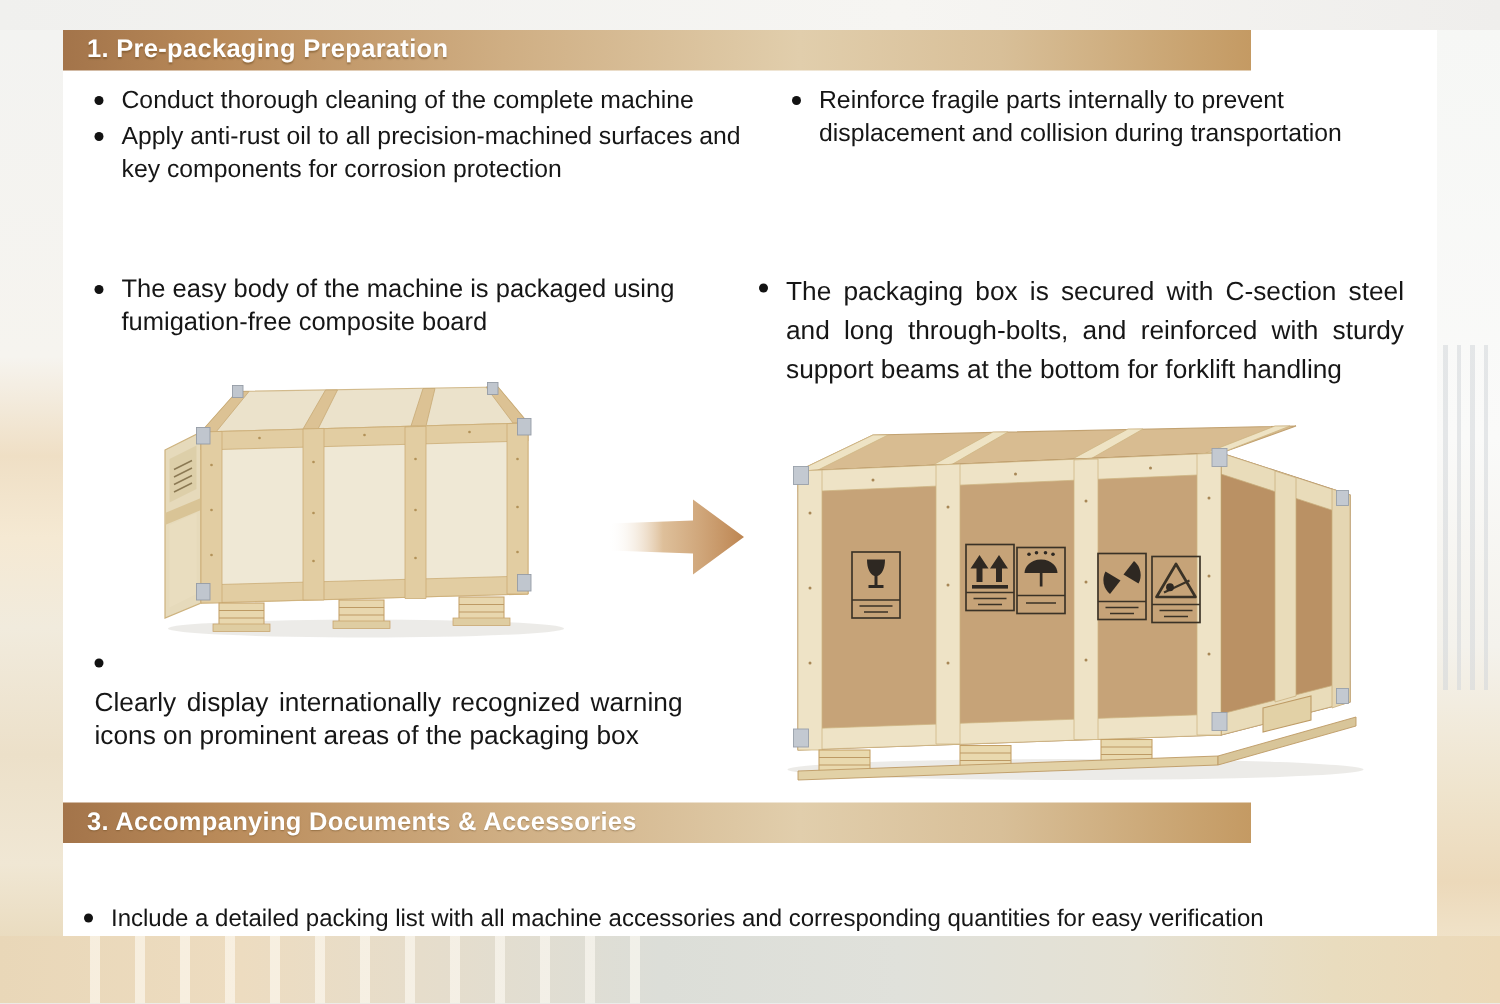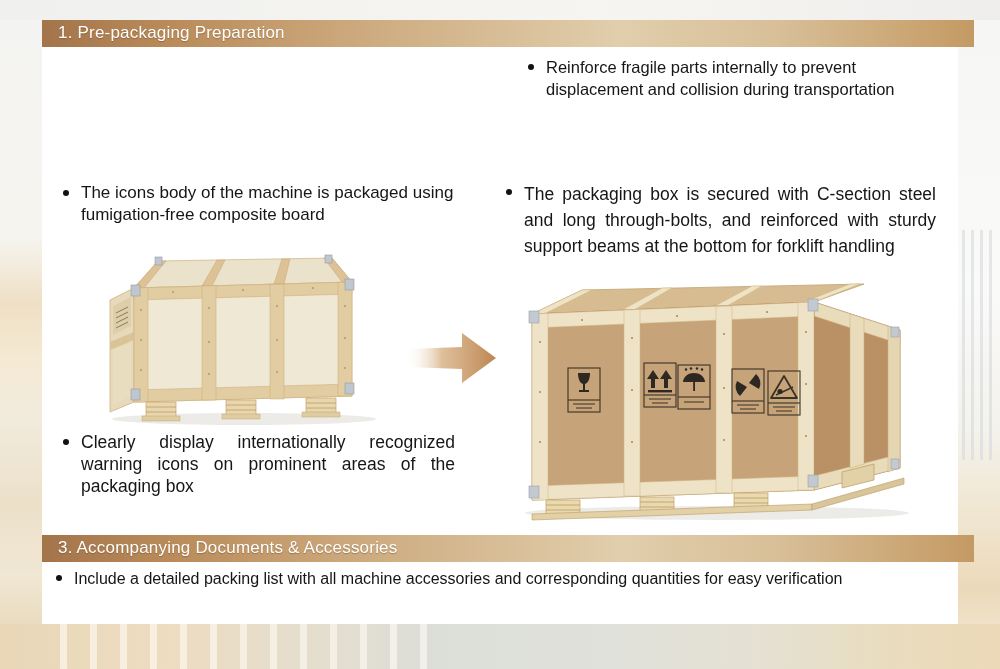--- a/index.html
+++ b/index.html
@@ -13,65 +13,75 @@
   .bg-right{left:958px;top:20px;width:42px;height:604px;
      background:linear-gradient(180deg,#f6f7f5 0%,#fafaf9 45%,#f4f2ec 68%,#efe4cd 84%,#ecd9ba 94%,#f0e2c8 100%);}
   .bg-right::before{content:"";position:absolute;left:4px;top:210px;width:34px;height:230px;
      background:repeating-linear-gradient(90deg,rgba(210,214,218,.55) 0 3px,rgba(255,255,255,0) 3px 9px);}
   .bg-bottom{left:0;top:624px;width:1000px;height:45px;
      background:linear-gradient(90deg,#e9d7b8 0%,#eddcc0 16%,#e6ddcb 28%,#dcded8 44%,#e0e1db 60%,#e5e1d3 76%,#e9dcbe 89%,#ecd9b8 100%);}
   .bg-bottom::before{content:"";position:absolute;left:60px;top:0;width:380px;height:45px;
      background:repeating-linear-gradient(90deg,rgba(255,252,245,.6) 0 7px,rgba(0,0,0,0) 7px 30px);}
   
   .content-panel{left:42px;top:20px;width:916px;height:604px;background:rgba(255,255,255,.96);}
-  .bar{left:42px;width:932px;height:27px;box-sizing:border-box;padding-left:16px;
+  .bar{left:42px;width:792px;height:27px;box-sizing:border-box;padding-left:16px;
      background:linear-gradient(90deg,#a3744a 0%,#b98a59 13%,#cfae83 37%,#e1ceac 62%,#d8bf98 79%,#c49a63 100%);
-     color:#fff;font-weight:normal;font-size:17px;line-height:26px;letter-spacing:.2px;
+     color:#fff;font-weight:bold;font-size:17px;line-height:26px;letter-spacing:.2px;
      text-shadow:0 1px 1px rgba(90,60,20,.4);}
   #bar1{top:20px}#bar2{top:147px}#bar3{top:535px}
   
   .blist{display:flex;flex-direction:column;}
   .bullet{display:flex;gap:12px;}
   .dot{flex:0 0 auto;width:6px;height:6px;border-radius:50%;background:#121212;margin-top:8px;}
   .btext{color:#161616;}
   .just{text-align:justify;}
   .s1-left{left:63px;top:56px;width:442px;gap:2px;font-size:16.5px;line-height:22px;}
   .s1-right{left:528px;top:56px;width:404px;gap:18px;font-size:16.5px;line-height:22px;}
   .s2-l1{left:63px;top:182px;width:420px;font-size:17px;line-height:22px;}
-  .s2-l2{left:63px;top:431px;width:392px;font-size:17.5px;line-height:22px;}
+  .s2-l2{left:63px;top:431px;width:392px;font-size:17.5px;line-height:22px;flex-direction:column;}
   .s2-r1{left:506px;top:181px;width:430px;font-size:17.5px;line-height:26px;justify-content:space-between;}
-  .s3-list{left:56px;top:567px;width:880px;gap:6px;font-size:16px;line-height:23px;}
+  .s3-list{left:56px;top:601px;width:880px;gap:6px;font-size:16px;line-height:23px;}
   .fig{pointer-events:none;}
 </style>
 </head>
 <body>
 
 <div class="stage">
 
   <div class="abs bg-top"></div>
   <div class="abs bg-left"></div>
   <div class="abs bg-right"></div>
   <div class="abs bg-bottom"></div>
 
   <div class="abs content-panel"></div>
 
   <div id="bar1" class="abs bar">
     <span>1. Pre-packaging Preparation</span>
   </div>
+  <div class="abs blist s1-left">
+    <div class="bullet">
+      <span class="dot"></span>
+      <span class="btext">Conduct thorough cleaning of the complete machine</span>
+    </div>
+    <div class="bullet">
+      <span class="dot"></span>
+      <span class="btext">Apply anti-rust oil to all precision-machined surfaces and key components for corrosion protection</span>
+    </div>
+  </div>
   <div class="abs blist s1-right">
     <div class="bullet">
       <span class="dot"></span>
       <span class="btext">Reinforce fragile parts internally to prevent displacement and collision during transportation</span>
     </div>
   </div>
 
 
   <div class="abs bullet s2-l1">
     <span class="dot"></span>
-    <span class="btext">The icons body of the machine is packaged using fumigation-free composite board</span>
+    <span class="btext">The easy body of the machine is packaged using fumigation-free composite board</span>
   </div>
 
   <svg class="abs fig" style="left:98px;top:250px" width="284" height="178" viewBox="0 0 284 178">
     <ellipse cx="146" cy="169" rx="132" ry="6" fill="rgba(70,58,34,.10)"></ellipse>
 
     <polygon points="36,38 254,32 234,8 60,11" fill="#ebe2cb" stroke="#d2ba8c" stroke-width="0.8"></polygon>
     <polygon points="36,38 60,11 68,11 46,38" fill="#dcc294" stroke="#c6a772" stroke-width="0.5"></polygon>
     <polygon points="104,36 119,10 127,10 114,36" fill="#dcc294" stroke="#c6a772" stroke-width="0.5"></polygon>
     <polygon points="176,34 184,9 192,9 186,34" fill="#dcc294" stroke="#c6a772" stroke-width="0.5"></polygon>
     <polygon points="244,32 226,8 234,8 254,32" fill="#dcc294" stroke="#c6a772" stroke-width="0.5"></polygon>

